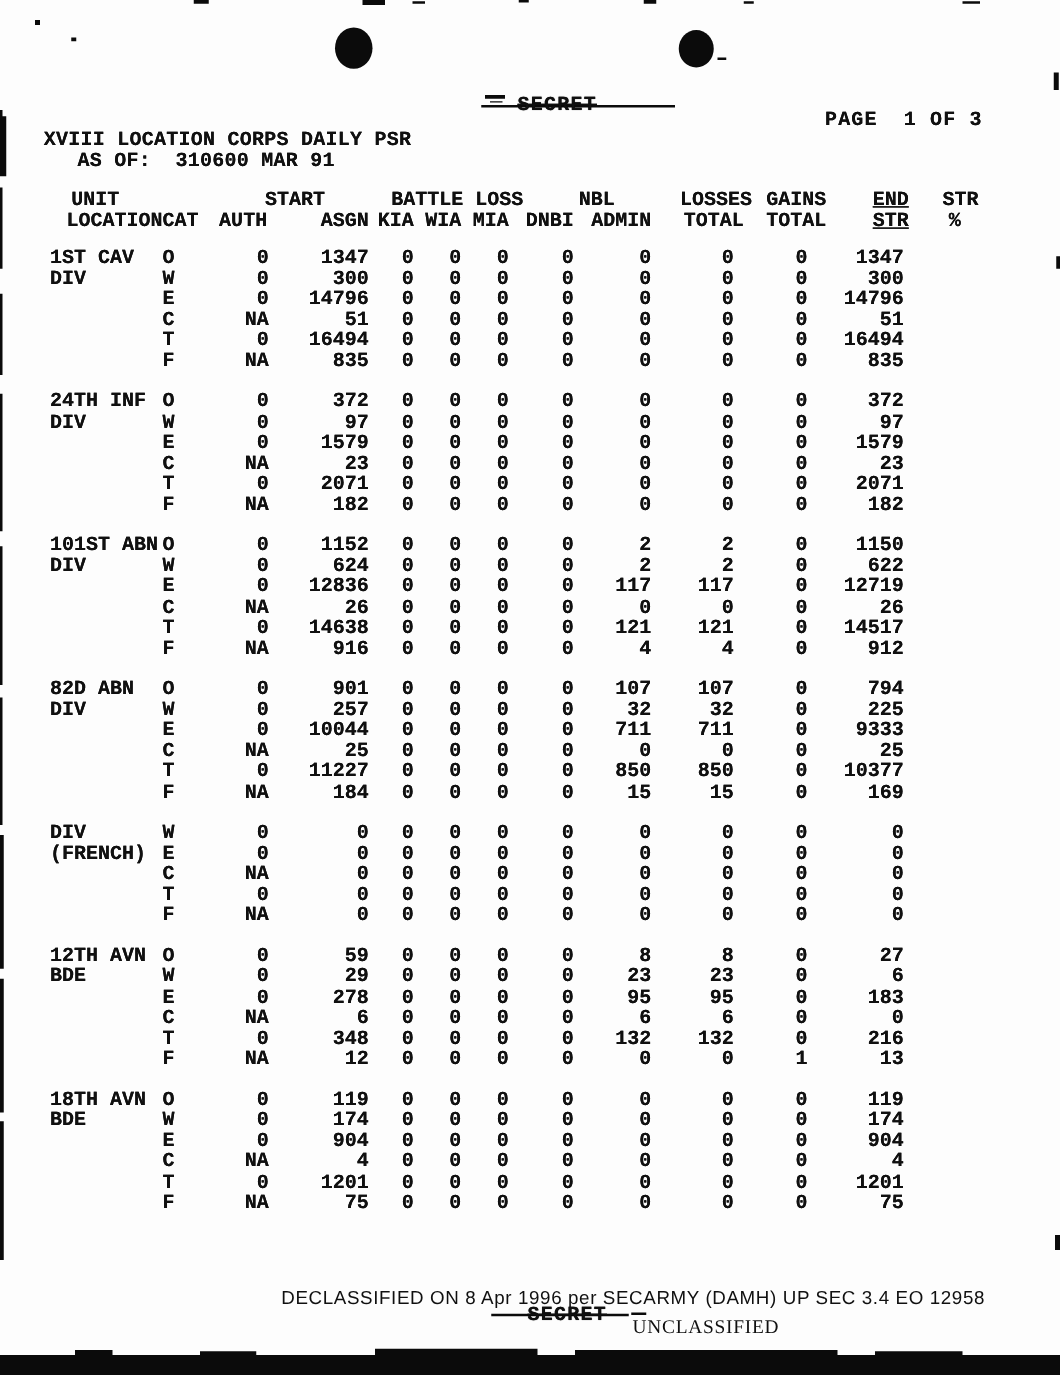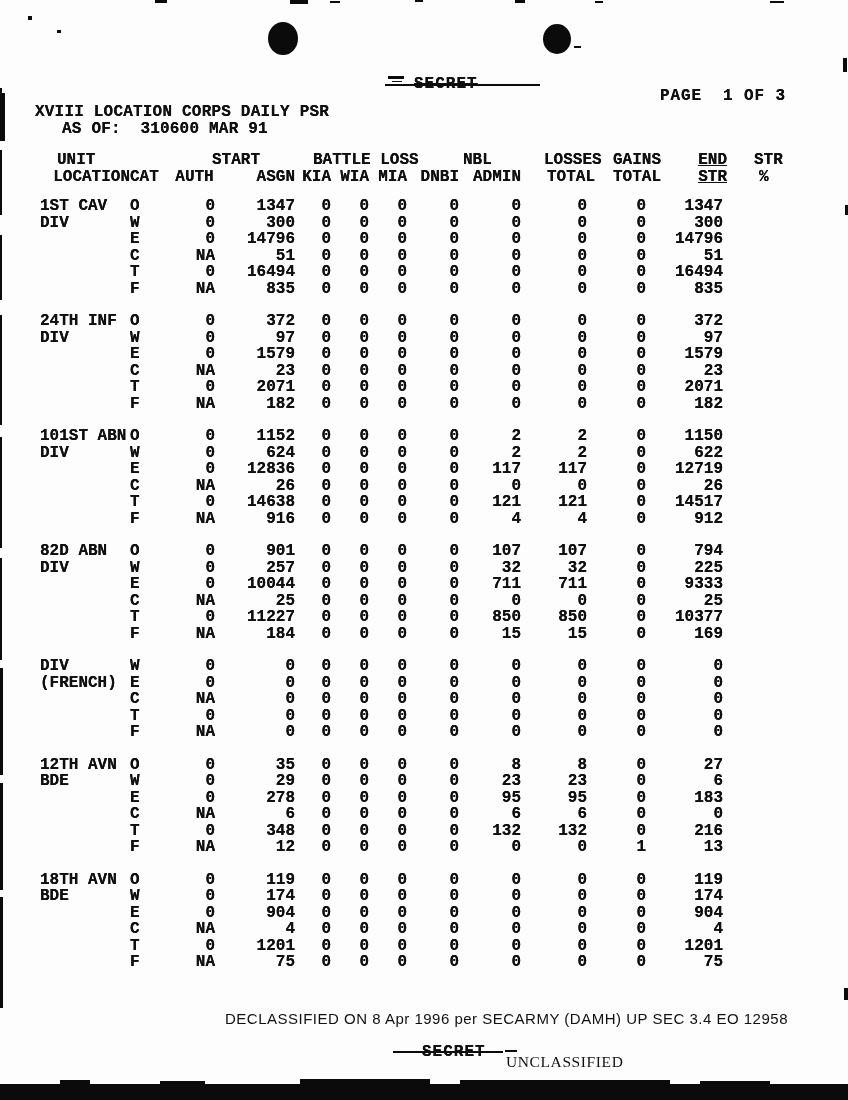--- a/index.html
+++ b/index.html
@@ -10,21 +10,21 @@
   .mono{font:700 16px/16.5px "Liberation Mono","DejaVu Sans Mono",monospace;
         text-shadow:0 0 .5px currentColor;white-space:pre;}
   .abs{position:absolute;}
   
   .ink{position:absolute;background:#0b0b0b;}
   .punch{position:absolute;background:#0b0b0b;border-radius:50%;}
   
   .secret-word{font:700 16px/16px "Liberation Mono","DejaVu Sans Mono",monospace;
                letter-spacing:1px;text-shadow:0 0 .6px #000;}
   .unclass{font:400 15.5px/16px "Liberation Serif","DejaVu Serif",serif;letter-spacing:.6px;}
-  .declass{font:400 15px/16px "Liberation Sans","DejaVu Sans",sans-serif;letter-spacing:.5px;}
+  .declass{font:400 15px/16px "Liberation Sans","DejaVu Sans",sans-serif;letter-spacing:.5px;margin-top:20px;}
   
   .psr-table{position:absolute;left:35px;top:152px;width:756px;border-collapse:collapse;
              table-layout:fixed;}
   .psr-table td{padding:0;white-space:nowrap;overflow:visible;height:16.5px;
                 font:700 16px/16.5px "Liberation Mono","DejaVu Sans Mono",monospace;
                 text-shadow:0 0 .5px currentColor;}
   .row-gap td{height:16px;font-size:1px;}
   .hgap td{height:13px;font-size:1px;}
   .al{text-align:left;} .ar{text-align:right;padding-right:4px !important;}
   .c-loc{text-align:left;padding-left:5px !important;}
@@ -580,21 +580,21 @@
           <td class="ar">0</td>
           <td class="al"></td>
         </tr>
         <tr class="row-gap">
           <td colspan="13"></td>
         </tr>
         <tr>
           <td class="c-loc">12TH AVN</td>
           <td class="h-cat">O</td>
           <td class="ar">0</td>
-          <td class="ar">35</td>
+          <td class="ar">59</td>
           <td class="ar">0</td>
           <td class="ar">0</td>
           <td class="ar">0</td>
           <td class="ar">0</td>
           <td class="ar">8</td>
           <td class="ar">8</td>
           <td class="ar">0</td>
           <td class="ar">27</td>
           <td class="al"></td>
         </tr>

